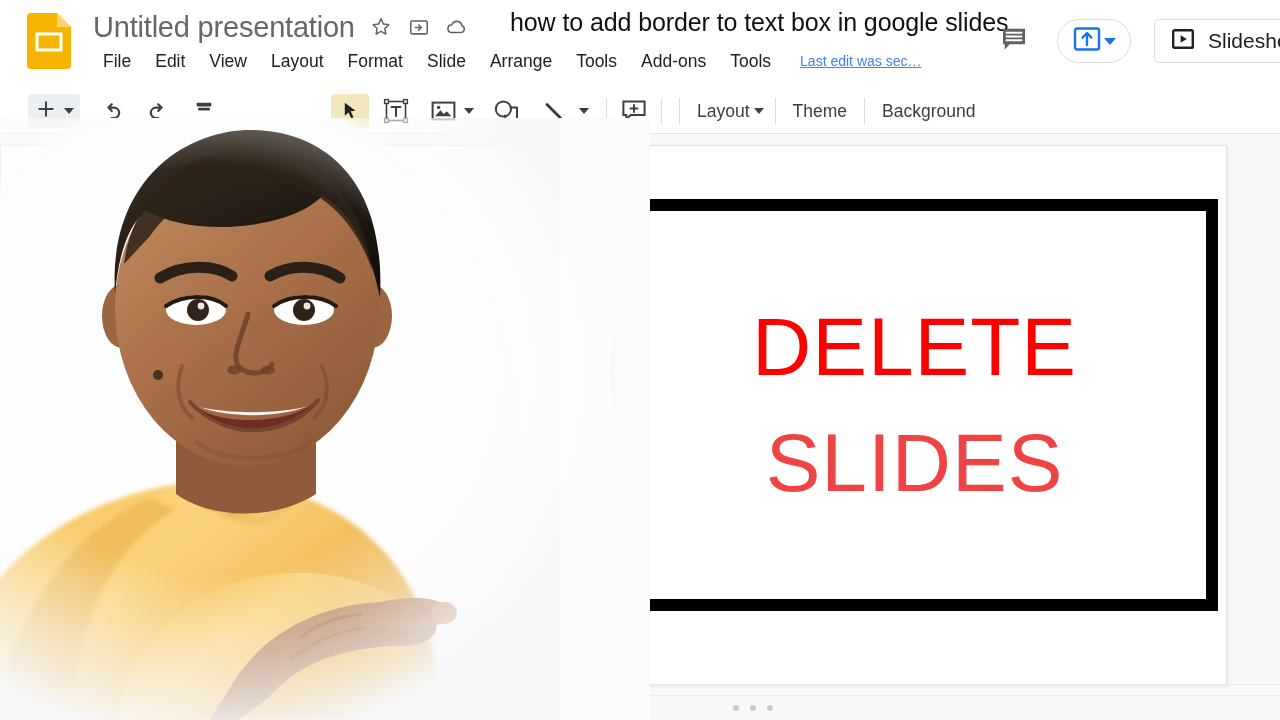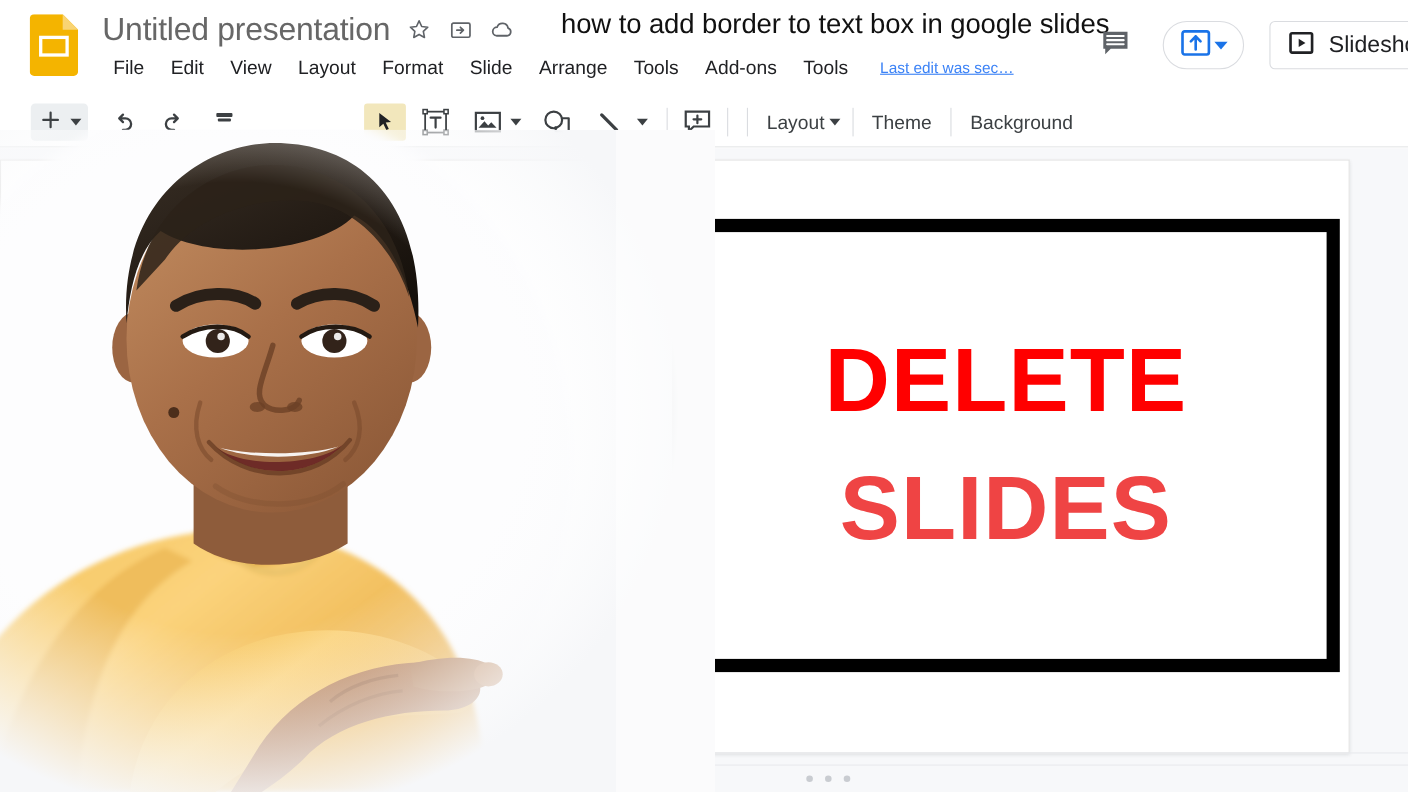--- a/index.html
+++ b/index.html
@@ -179,21 +179,21 @@
     width: 607px; height: 412px;
     background: #ffffff;
     border: 12px solid #000000;
     z-index: 9;
     display: flex; flex-direction: column;
     align-items: center; justify-content: center;
     padding: 4px 10px;
   }
   .tb-line {
     font-family: "Liberation Sans", sans-serif;
-    font-weight: bold;
+    font-weight: normal;
     font-size: 82px;
     line-height: 1.42;
     letter-spacing: 1px;
     white-space: nowrap;
     text-align: center;
   }
 
   
   .bottombar {
     position: absolute; left: 0; top: 695px;

